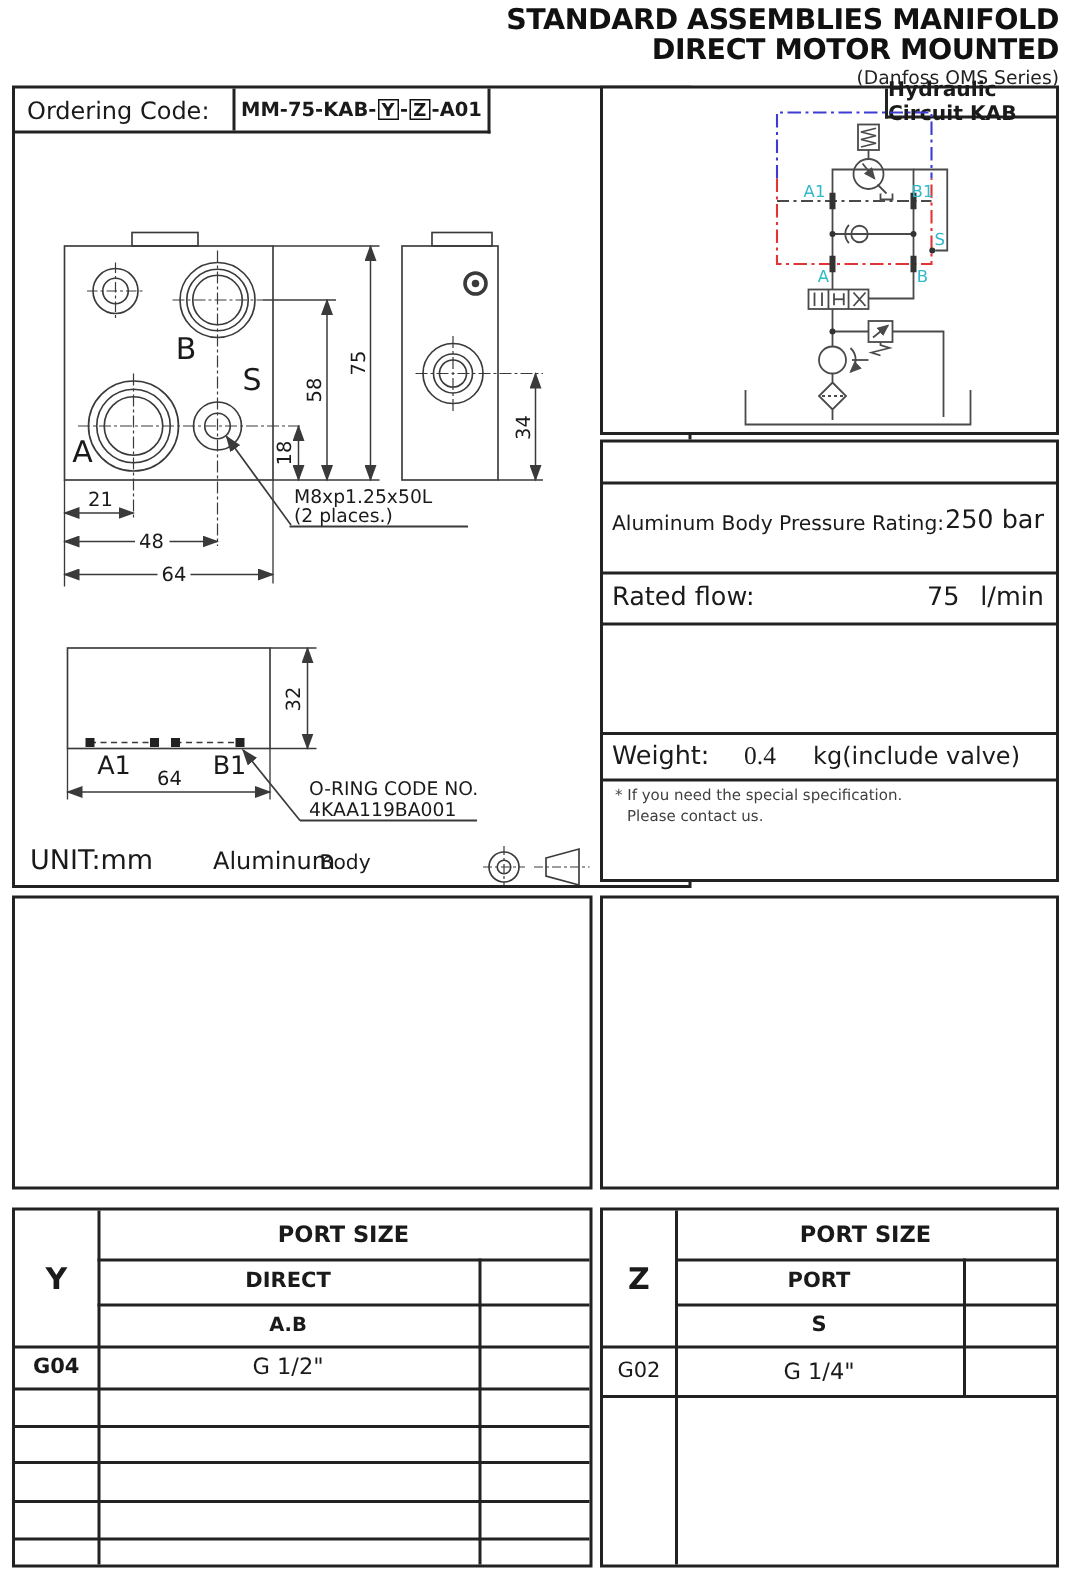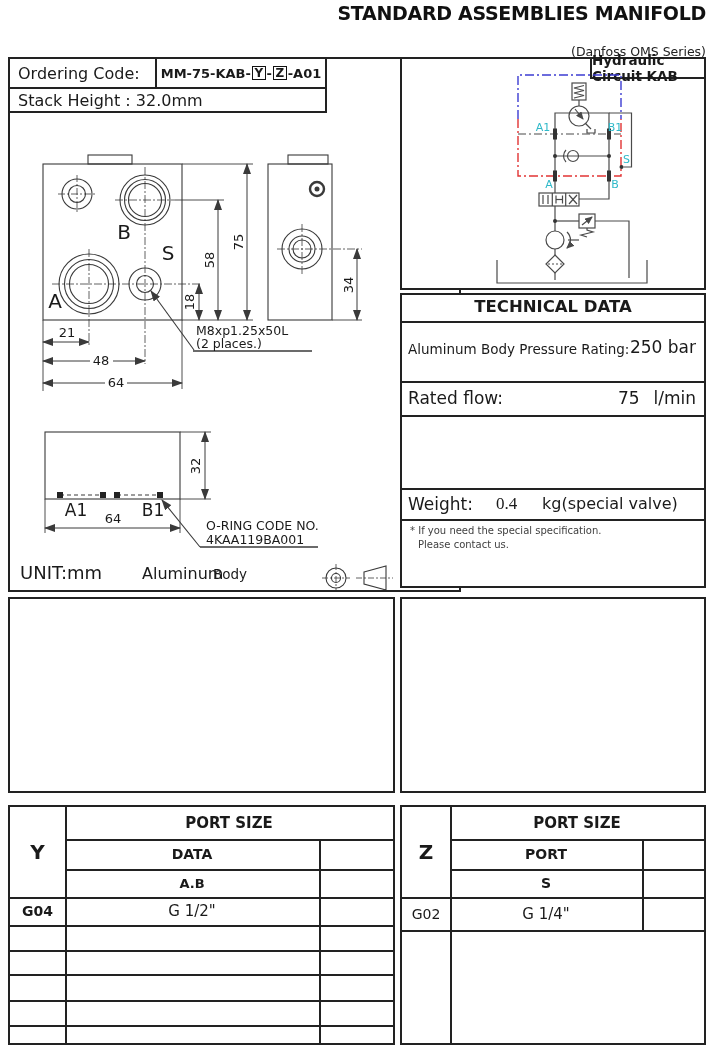--- a/index.html
+++ b/index.html
@@ -21,34 +21,34 @@
   .tech-title{position:absolute;left:0;top:2px;width:100%;text-align:center;font-weight:bold;font-size:16.5px;}
   .tnote{position:absolute;font-size:10px;color:#404040;}
   svg text{font-family:"DejaVu Sans",sans-serif;}
 </style>
 </head>
 <body>
 
 <div class="page">
 
   <div class="title" style="top:3px;">STANDARD ASSEMBLIES MANIFOLD</div>
+  <div class="title" style="top:23px;">DIRECT MOTOR MOUNTED</div>
   <div class="series">(Danfoss OMS Series)</div>
 
   <div class="panel" style="left:8px;top:57px;width:453px;height:535px;">
     <div class="ord-row1">
       <div class="ord-label">Ordering Code:</div>
       <div class="ord-code">
           <span>MM-75-KAB-</span>
           <span class="boxed">Y</span>
           <span>-</span>
           <span class="boxed">Z</span>
           <span>-A01</span>
         </div>
     </div>
-    <div class="ord-row2">Stack Height : 32.0mm</div>
 
     <svg class="abs" style="left:0;top:0;" width="383" height="531" viewBox="0 0 383 531">
       <defs>
         <marker id="arr" markerWidth="11" markerHeight="8" refX="10" refY="4" orient="auto-start-reverse" markerUnits="userSpaceOnUse">
           <path d="M0,0 L11,4 L0,8 Z" fill="#3a3a3a"></path>
         </marker>
       </defs>
       <g stroke="#3a3a3a" stroke-width="1.1" fill="none">
 
         <rect x="33" y="105" width="139" height="156"></rect>
@@ -249,33 +249,32 @@
         <text x="141" y="72" text-anchor="middle">A1</text>
         <text x="213" y="72" text-anchor="middle">B1</text>
         <text x="221" y="104">S</text>
         <text x="147" y="129" text-anchor="middle">A</text>
         <text x="213" y="129" text-anchor="middle">B</text>
       </g>
     </svg>
   </div>
 
   <div class="panel" style="left:400px;top:293px;width:306px;height:295px;">
-    <div class="tech-title">TECHNICAL DATA</div>
     <div class="hline" style="left:0;top:26px;width:100%;"></div>
     <div class="abs" style="left:6px;top:46px;font-size:13.5px;">Aluminum Body Pressure Rating:</div>
     <div class="abs" style="right:8px;top:42px;font-size:17px;">250 bar</div>
     <div class="hline" style="left:0;top:86px;width:100%;"></div>
     <div class="abs" style="left:6px;top:93px;font-size:17px;">Rated flow:</div>
     <div class="abs" style="left:216px;top:93px;font-size:17px;">75</div>
     <div class="abs" style="right:8px;top:93px;font-size:17px;">l/min</div>
     <div class="hline" style="left:0;top:120px;width:100%;"></div>
     <div class="hline" style="left:0;top:193px;width:100%;"></div>
     <div class="abs" style="left:6px;top:199px;font-size:17px;">Weight:</div>
     <div class="abs" style="left:94px;top:199px;font-size:17px;font-family:Liberation Serif, serif;">0.4</div>
-    <div class="abs" style="left:140px;top:199px;font-size:16px;">kg(special valve)</div>
+    <div class="abs" style="left:140px;top:199px;font-size:16px;">kg(include valve)</div>
     <div class="hline" style="left:0;top:224px;width:100%;"></div>
     <div class="tnote" style="left:8px;top:230px;">* If you need the special specification.</div>
     <div class="tnote" style="left:16px;top:244px;">Please contact us.</div>
   </div>
 
   <div class="panel" style="left:8px;top:597px;width:387px;height:196px;"></div>
   <div class="panel" style="left:400px;top:597px;width:306px;height:196px;"></div>
 
   <div class="panel" style="left:8px;top:805px;width:387px;height:240px;">
     <div class="vline" style="left:55px;top:0;height:100%;"></div>
@@ -283,21 +282,21 @@
     <div class="hline" style="left:55px;top:32px;width:328px;"></div>
     <div class="hline" style="left:55px;top:62px;width:328px;"></div>
     <div class="hline" style="left:0;top:90px;width:100%;"></div>
     <div class="hline" style="left:0;top:118px;width:100%;"></div>
     <div class="hline" style="left:0;top:143px;width:100%;"></div>
     <div class="hline" style="left:0;top:167px;width:100%;"></div>
     <div class="hline" style="left:0;top:193px;width:100%;"></div>
     <div class="hline" style="left:0;top:218px;width:100%;"></div>
     <div class="cell" style="left:0;top:0;width:55px;height:90px;font-weight:bold;font-size:20px;">Y</div>
     <div class="cell" style="left:55px;top:0;width:328px;height:32px;font-weight:bold;font-size:15px;">PORT SIZE</div>
-    <div class="cell" style="left:55px;top:32px;width:254px;height:30px;font-weight:bold;font-size:14px;">DATA</div>
+    <div class="cell" style="left:55px;top:32px;width:254px;height:30px;font-weight:bold;font-size:14px;">DIRECT</div>
     <div class="cell" style="left:55px;top:62px;width:254px;height:28px;font-weight:bold;font-size:13px;">A.B</div>
     <div class="cell" style="left:0;top:90px;width:55px;height:28px;font-weight:bold;font-size:14px;">G04</div>
     <div class="cell" style="left:55px;top:90px;width:254px;height:28px;font-size:15px;">G 1/2"</div>
   </div>
 
   <div class="panel" style="left:400px;top:805px;width:306px;height:240px;">
     <div class="vline" style="left:48px;top:0;height:100%;"></div>
     <div class="vline" style="left:240px;top:32px;height:91px;"></div>
     <div class="hline" style="left:48px;top:32px;width:254px;"></div>
     <div class="hline" style="left:48px;top:62px;width:254px;"></div>

